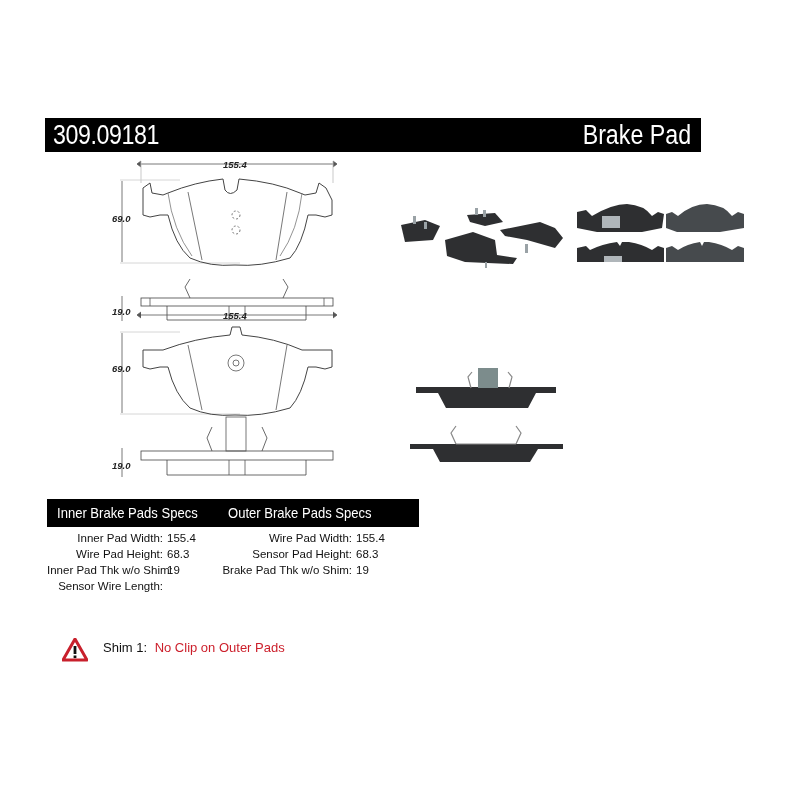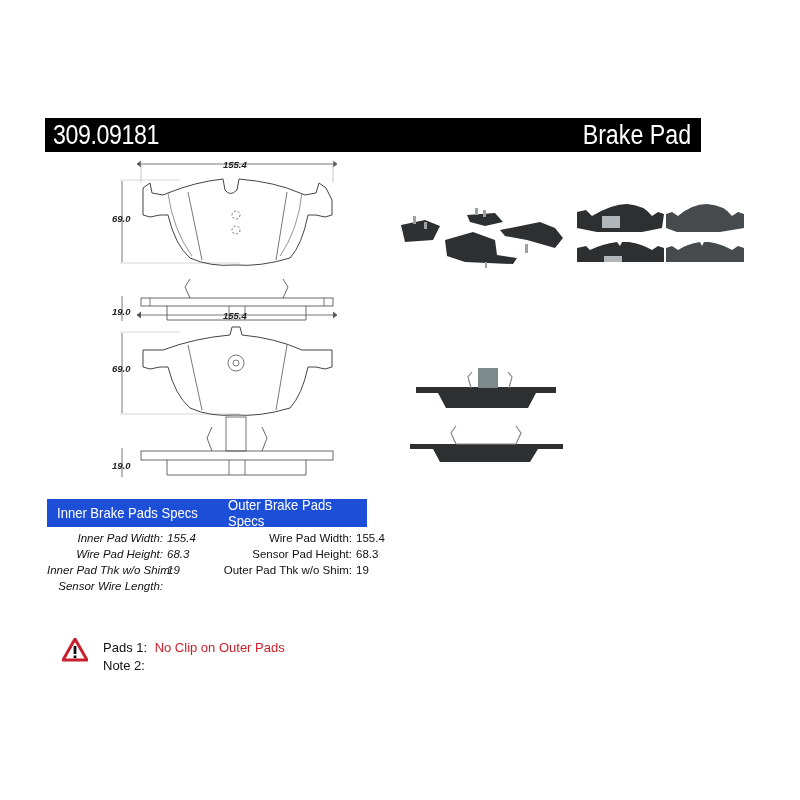--- a/index.html
+++ b/index.html
@@ -17,31 +17,31 @@
       font-family: "Liberation Sans Narrow", "Liberation Sans", sans-serif;
       transform: scaleX(0.86); transform-origin: left center;
     }
     .product-type {
       font-size: 27px; transform: scaleX(0.86); transform-origin: right center;
     }
     .drawing { position: absolute; left: 40px; top: 155px; width: 330px; height: 345px; }
     .drawing svg { position: absolute; left: 0; top: 0; }
     .photo { position: absolute; }
     .specs-bar {
-      position: absolute; left: 47px; top: 499px; width: 320px; height: 28px; background: #1d4ed8; color: #fff;
+      position: absolute; left: 47px; top: 499px; width: 372px; height: 28px; background: #000000; color: #fff;
       display: flex; align-items: center; font-size: 14.5px;
     }
     .specs-bar span { display: inline-block; }
     .spec-title-inner { position: absolute; left: 10px; transform: scaleX(0.9); transform-origin: left center; }
     .spec-title-outer { position: absolute; left: 181px; transform: scaleX(0.9); transform-origin: left center; }
     .spec-col { position: absolute; top: 530px; font-size: 11.5px; line-height: 16px; color: #111; }
     .spec-row { display: flex; white-space: nowrap; }
     .spec-label { text-align: right; display: inline-block; }
     .spec-value { display: inline-block; margin-left: 4px; }
-    .inner-col { left: 47px; font-style: italic; }
+    .inner-col { left: 47px; }
     .inner-col .spec-label { width: 116px; }
     .outer-col { left: 220px; }
     .outer-col .spec-label { width: 132px; }
     .notes { position: absolute; left: 62px; top: 638px; }
     .warn-icon { position: absolute; left: 0; top: 0; width: 26px; height: 24px; }
     .note-lines { position: absolute; left: 41px; top: 1px; font-size: 13px; line-height: 18px; white-space: nowrap; }
     .note-label { display: inline-block; width: 48px; color: #111; }
     .note-text { color: #cc1f2b; }
   </style>
 </head>
@@ -196,34 +196,30 @@
 <div class="spec-col outer-col">
   <div class="spec-row">
     <span class="spec-label">Wire Pad Width:</span>
     <span class="spec-value">155.4</span>
   </div>
   <div class="spec-row">
     <span class="spec-label">Sensor Pad Height:</span>
     <span class="spec-value">68.3</span>
   </div>
   <div class="spec-row">
-    <span class="spec-label">Outer Pad Thk w/o Shim:</span>
+    <span class="spec-label">Brake Pad Thk w/o Shim:</span>
     <span class="spec-value">19</span>
   </div>
 </div>
 
 <div class="notes">
   <svg class="warn-icon" viewBox="0 0 26 24">
     <path d="M13 1 L25 22 L1 22 Z" fill="#fff" stroke="#c8202c" stroke-width="3" stroke-linejoin="round"></path>
     <rect x="11.6" y="8" width="2.8" height="8" fill="#111"></rect>
     <rect x="11.6" y="17.5" width="2.8" height="2.6" fill="#111"></rect>
   </svg>
   <div class="note-lines">
     <div>
-      <span class="note-label">Pads 1:</span>
+      <span class="note-label">Shim 1:</span>
       <span class="note-text">No Clip on Outer Pads</span>
     </div>
-    <div>
-      <span class="note-label">Note 2:</span>
-      <span class="note-text"></span>
-    </div>
   </div>
 </div>
 
 </body></html>

